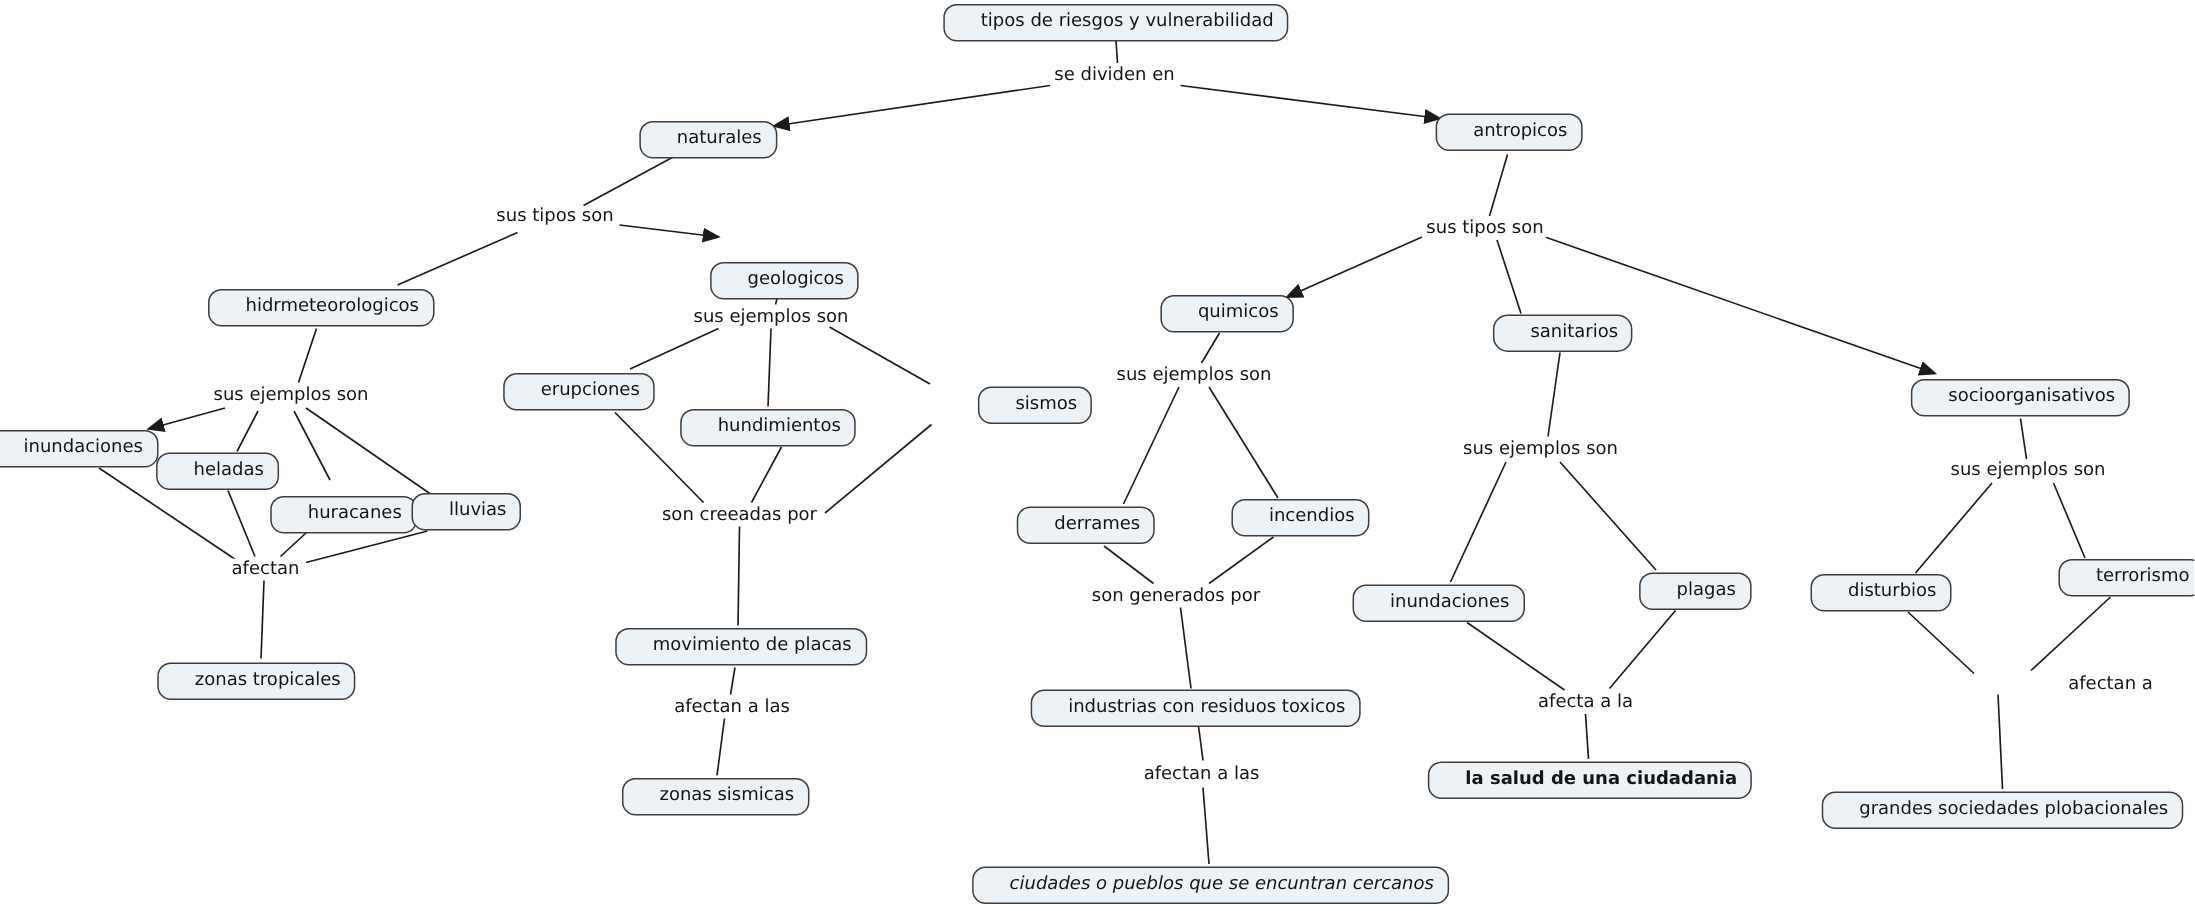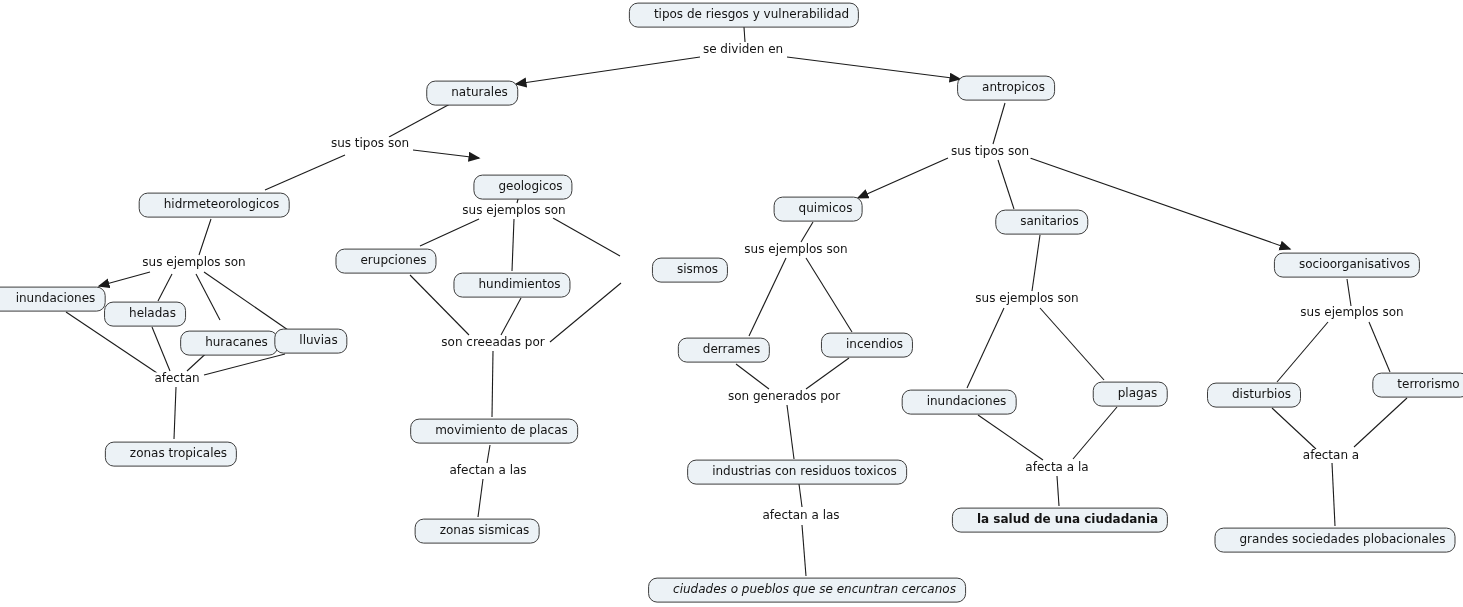--- a/index.html
+++ b/index.html
@@ -149,15 +149,15 @@
       <div class="link-label" style="left: 488px; top: 471px;">afectan a las</div>
       <div class="link-label" style="left: 194px; top: 263px;">sus ejemplos son</div>
       <div class="link-label" style="left: 177px; top: 379px;">afectan</div>
       <div class="link-label" style="left: 990px; top: 152px;">sus tipos son</div>
       <div class="link-label" style="left: 796px; top: 250px;">sus ejemplos son</div>
       <div class="link-label" style="left: 784px; top: 397px;">son generados por</div>
       <div class="link-label" style="left: 801px; top: 516px;">afectan a las</div>
       <div class="link-label" style="left: 1027px; top: 299px;">sus ejemplos son</div>
       <div class="link-label" style="left: 1057px; top: 468px;">afecta a la</div>
       <div class="link-label" style="left: 1352px; top: 313px;">sus ejemplos son</div>
-      <div class="link-label" style="left: 1331px; top: 456px;">afectan a</div>
+      <div class="link-label" style="left: 1407px; top: 456px;">afectan a</div>
     </div>
 </div>
 
 </body></html>

